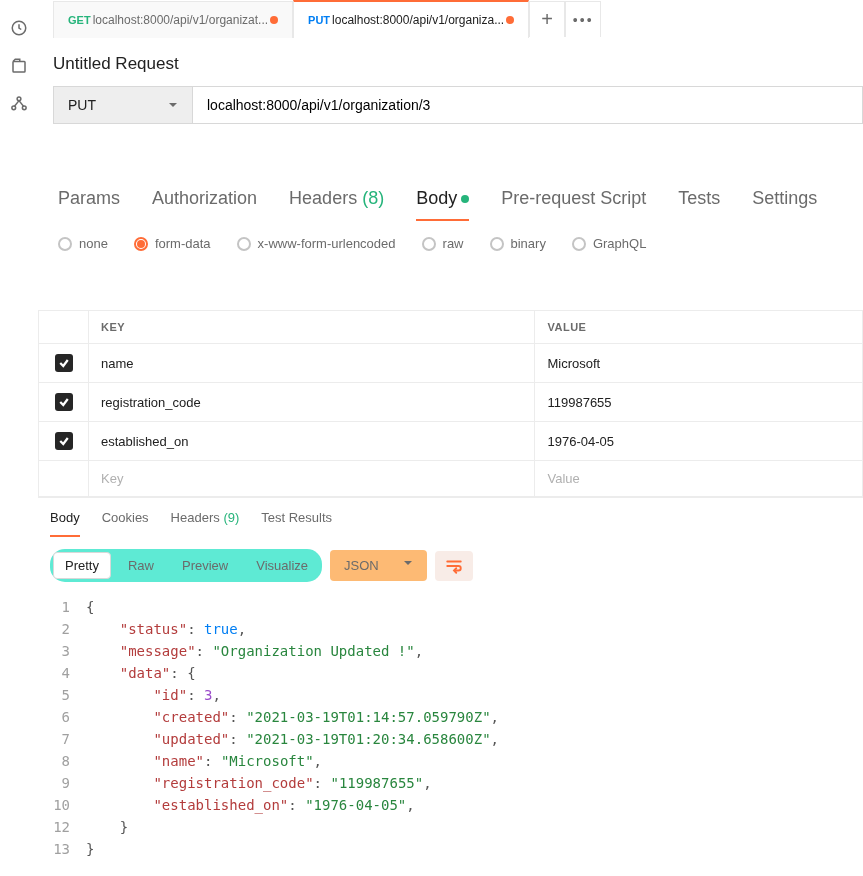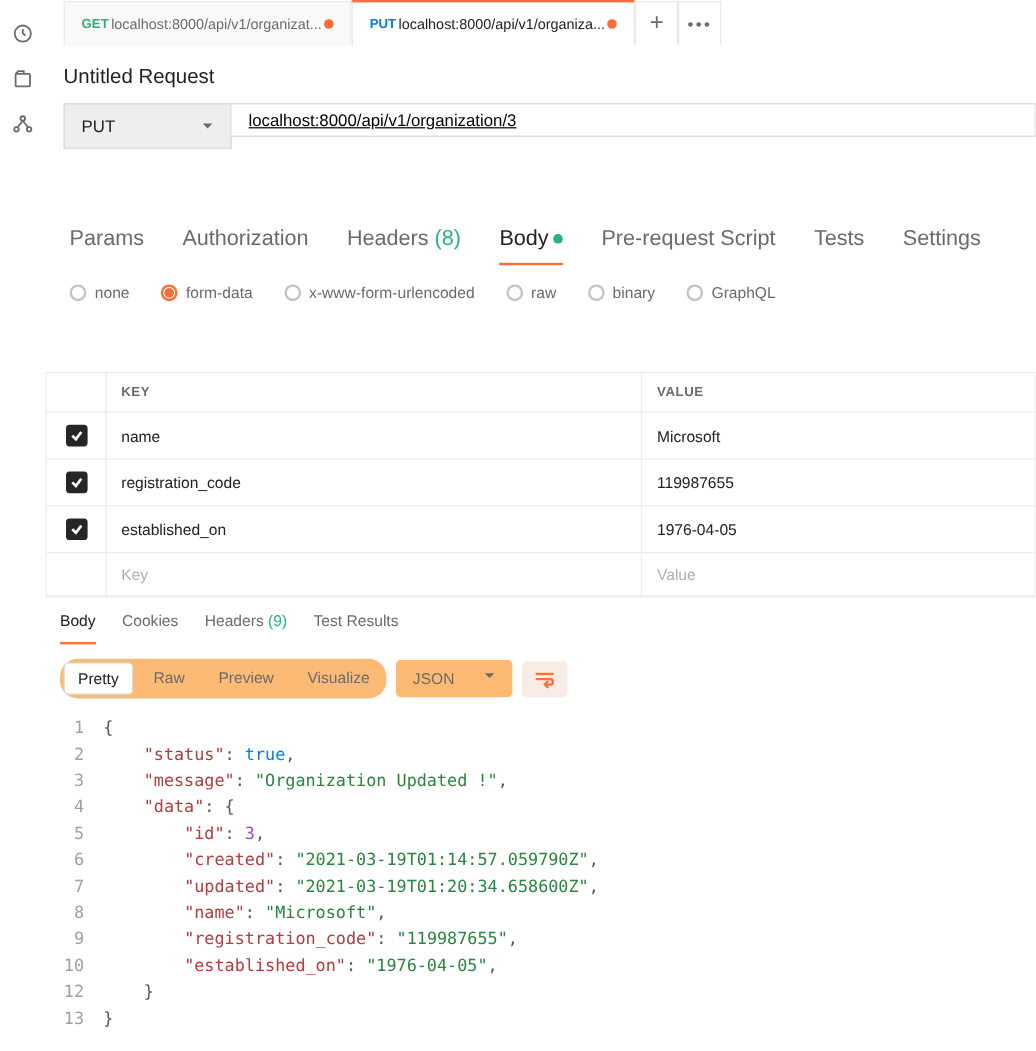--- a/index.html
+++ b/index.html
@@ -16,21 +16,21 @@
 .tab-method-put { color: #007ef3; font-weight: 600; font-size: 11px; }
 .tab-title { font-size: 12px; max-width: 190px; overflow: hidden; text-overflow: ellipsis; white-space: nowrap; }
 .tab-dot { width: 8px; height: 8px; border-radius: 50%; background: #ff6c37; flex-shrink: 0; }
 .tab-add, .tab-more { width: 36px; height: 36px; display: flex; align-items: center; justify-content: center; color: #6b6b6b; cursor: pointer; border: 1px solid #e8e8e8; border-bottom: none; }
 .tab-add { font-size: 20px; }
 .tab-more { letter-spacing: 2px; font-size: 14px; }
 .req-header { padding: 16px 0 12px 15px; font-size: 17px; font-weight: 500; }
 .url-row { display: flex; padding-left: 15px; }
 .method-select { width: 140px; height: 38px; background: #eeeeee; border: 1px solid #d8d8d8; display: flex; align-items: center; justify-content: space-between; padding: 0 14px; cursor: pointer; font-size: 14px; font-weight: 500; }
 .method-select svg { width: 10px; height: 10px; fill: #6b6b6b; }
-.url-input { flex: 1; height: 28px; border: 1px solid #d8d8d8; border-left: none; padding: 0 14px; font-size: 14px; outline: none; text-decoration: underline; }
+.url-input { flex: 1; height: 38px; border: 1px solid #d8d8d8; border-left: none; padding: 0 14px; font-size: 14px; outline: none; }
 .req-tabs { display: flex; gap: 32px; padding: 20px 0 0 20px; border-bottom: 1px solid transparent; }
 .req-tab { padding-bottom: 10px; color: #6b6b6b; cursor: pointer; font-size: 18px; margin-top: 44px; }
 .req-tab.active { color: #212121; border-bottom: 2px solid #FF6C37; }
 .req-tab .count { color: #26b47b; }
 .req-tab .dot-indic { display: inline-block; width: 8px; height: 8px; border-radius: 50%; background: #26b47b; margin-left: 4px; vertical-align: middle; }
 .body-types { display: flex; gap: 26px; padding: 14px 0 14px 20px; }
 .body-type { display: flex; align-items: center; gap: 7px; color: #6b6b6b; cursor: pointer; text-align: right; }
 .bt-radio { width: 14px; height: 14px; border-radius: 50%; border: 2px solid #c4c4c4; display: flex; align-items: center; justify-content: center; }
 .bt-radio.on { border-color: #FF6C37; }
 .bt-radio.on::after { content: ""; width: 8px; height: 8px; border-radius: 50%; background: #FF6C37; }
@@ -39,21 +39,21 @@
 .kv-table td { padding: 10px 12px; border: 1px solid #ececec; font-size: 13px; }
 .kv-table .chk-col { width: 50px; text-align: center; }
 .chkbox { width: 18px; height: 18px; border-radius: 3px; background: #262626; display: inline-flex; align-items: center; justify-content: center; cursor: pointer; }
 .chkbox svg { width: 12px; height: 12px; stroke: #fff; stroke-width: 3; fill: none; }
 .placeholder { color: #b0b0b0; }
 .resp-tabs { display: flex; gap: 22px; padding: 12px 0 0 12px; border-top: 1px solid #ececec; }
 .resp-tab { padding-bottom: 10px; color: #6b6b6b; cursor: pointer; font-size: 13px; }
 .resp-tab.active { color: #212121; border-bottom: 2px solid #FF6C37; }
 .resp-tab .count { color: #26b47b; }
 .resp-toolbar { display: flex; gap: 8px; padding: 12px 0 10px 12px; align-items: center; }
-.tool-group { background: #fdba74; border-radius: 15px; display: flex; }
+.tool-group { background: #5eead4; border-radius: 15px; display: flex; align-items: center; }
 .tool-btn { padding: 8px 14px; color: #6b6b6b; cursor: pointer; font-size: 13px; }
 .tool-btn.active { background: #fff; border: 1px solid #d8d8d8; border-radius: 4px; color: #212121; margin: 3px; padding: 5px 11px; }
 .format-select { background: #fdba74; border-radius: 4px; padding: 8px 14px; display: flex; align-items: flex-start; gap: 24px; cursor: pointer; color: #6b6b6b; font-size: 13px; }
 .format-select svg { width: 10px; height: 10px; fill: #6b6b6b; }
 .wrap-btn { padding: 6px 10px; cursor: pointer; display: flex; align-items: center; justify-content: center; background: #f8ece7; border-radius: 4px; }
 .wrap-btn svg { stroke: #FF6C37; }
 .json-view { font-family: "SFMono-Regular", Consolas, monospace; font-size: 14px; line-height: 22px; padding: 4px 0 0 0; }
 .json-line { display: flex; }
 .lineno { width: 48px; text-align: right; padding-right: 16px; color: #a0a0a0; user-select: none; }
 .code { white-space: pre; }

